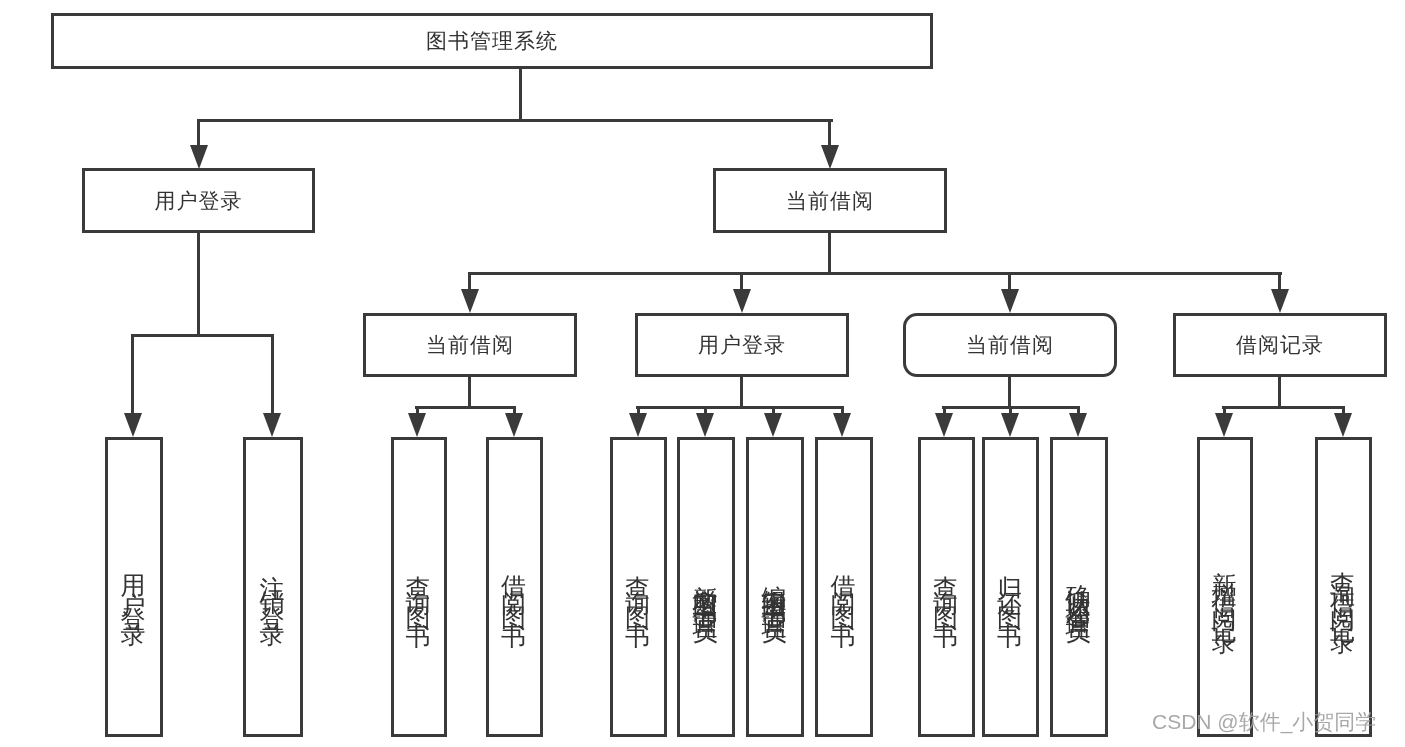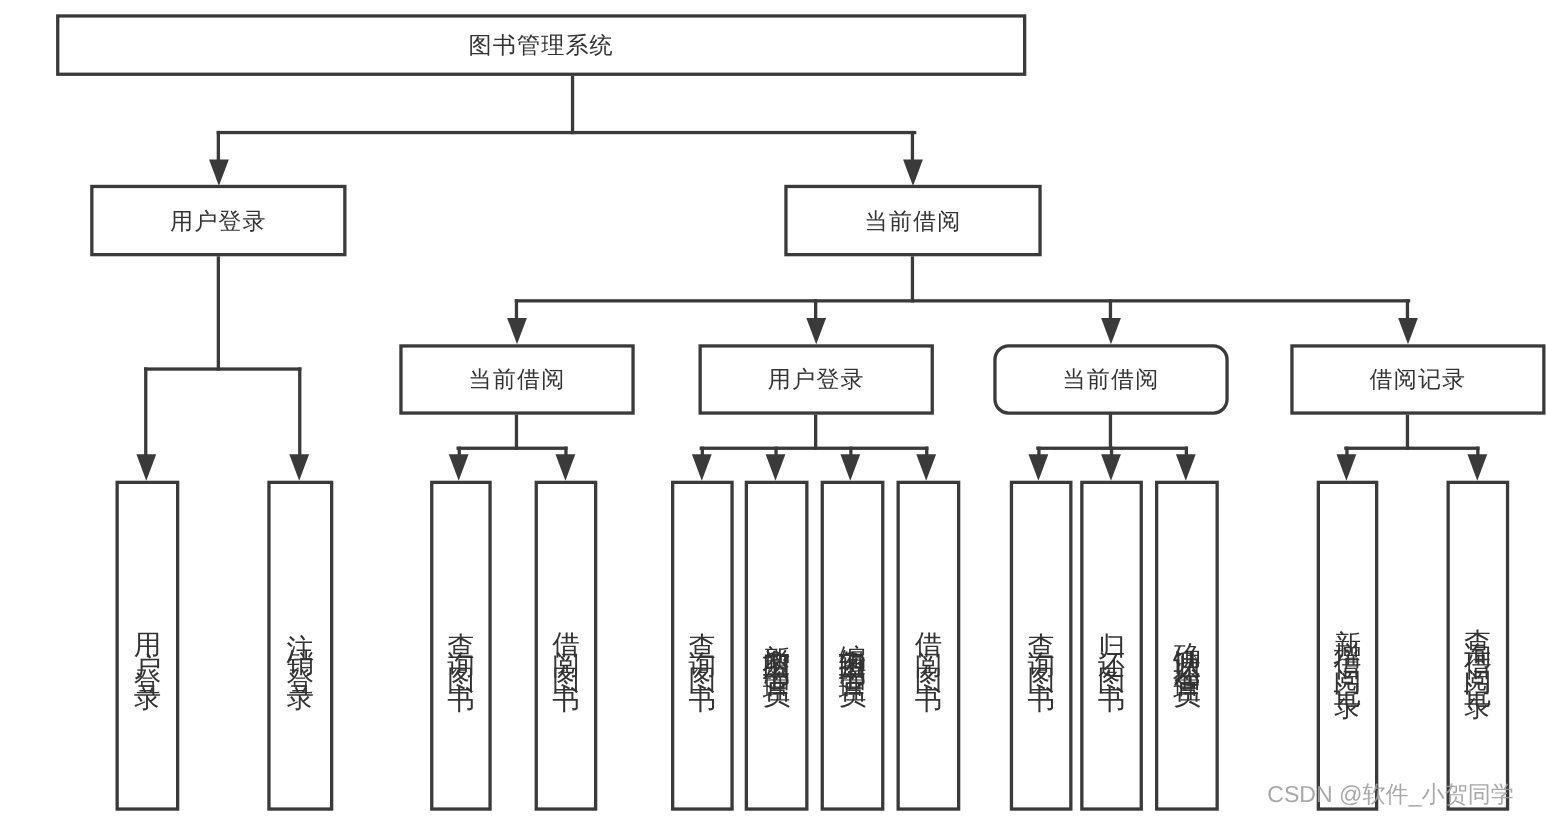--- a/index.html
+++ b/index.html
@@ -98,21 +98,21 @@
 
   <div class="box" style="left:363px;top:313px;width:214px;height:64px;">
     <span>当前借阅</span>
   </div>
   <div class="box" style="left:635px;top:313px;width:214px;height:64px;">
     <span>用户登录</span>
   </div>
   <div class="box" style="left:903px;top:313px;width:214px;height:64px;border-radius:14px;">
     <span>当前借阅</span>
   </div>
-  <div class="box" style="left:1173px;top:313px;width:232px;height:64px;">
+  <div class="box" style="left:1173px;top:313px;width:214px;height:64px;">
     <span>借阅记录</span>
   </div>
 
   <div class="vbox" style="left:105px;top:437px;width:58px;height:300px;">
     <span>用户登录</span>
   </div>
   <div class="vbox" style="left:243px;top:437px;width:60px;height:300px;">
     <span>注销登录</span>
   </div>
 

